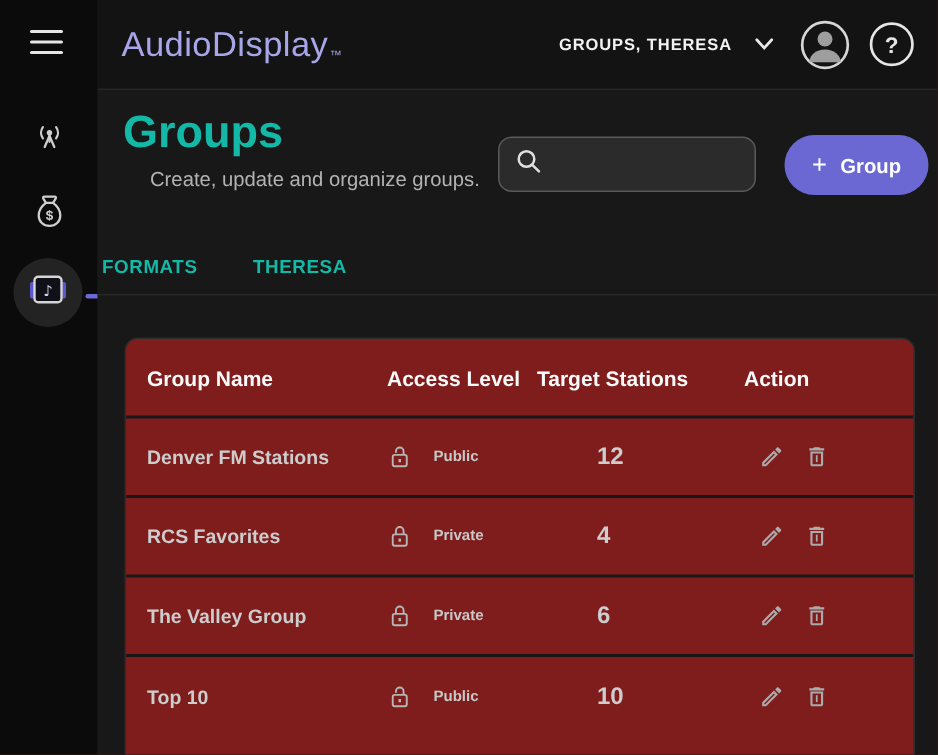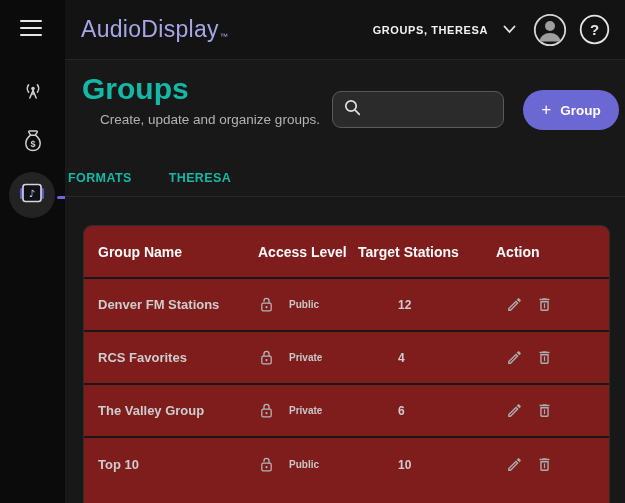--- a/index.html
+++ b/index.html
@@ -60,21 +60,21 @@
     border:1px solid #2d2d2d; border-radius:9px; overflow:hidden; }
   .t-row { display:grid; align-items:center; height:53px; padding-left:14px; }
   .t-head { grid-template-columns:160px 100px 138px 1fr; border-bottom:2px solid #181818; }
   .t-data { grid-template-columns:160px 140px 98px 1fr; border-bottom:2px solid #181818; }
   .t-data:last-child { border-bottom:none; }
   .th { font-size:14px; font-weight:700; color:#fafafa; }
   .cell-name { font-size:13px; font-weight:700; color:#cdcdcd; }
   .cell-access { display:flex; align-items:center; }
   .cell-access .lock { display:flex; margin-right:14px; }
   .cell-access .access-text { font-size:10px; font-weight:600; color:#c8c8c8; }
-  .cell-stations { font-size:12px; font-weight:700; color:#cdcdcd; }
+  .cell-stations { font-size:16px; font-weight:700; color:#cdcdcd; }
   .cell-actions { display:flex; align-items:center; }
   .icon-btn { display:flex; cursor:pointer; }
   .icon-btn.edit { margin-left:10px; }
   .icon-btn.delete { margin-left:13px; }
 </style>
 </head>
 <body>
 
 <div id="app">
 

